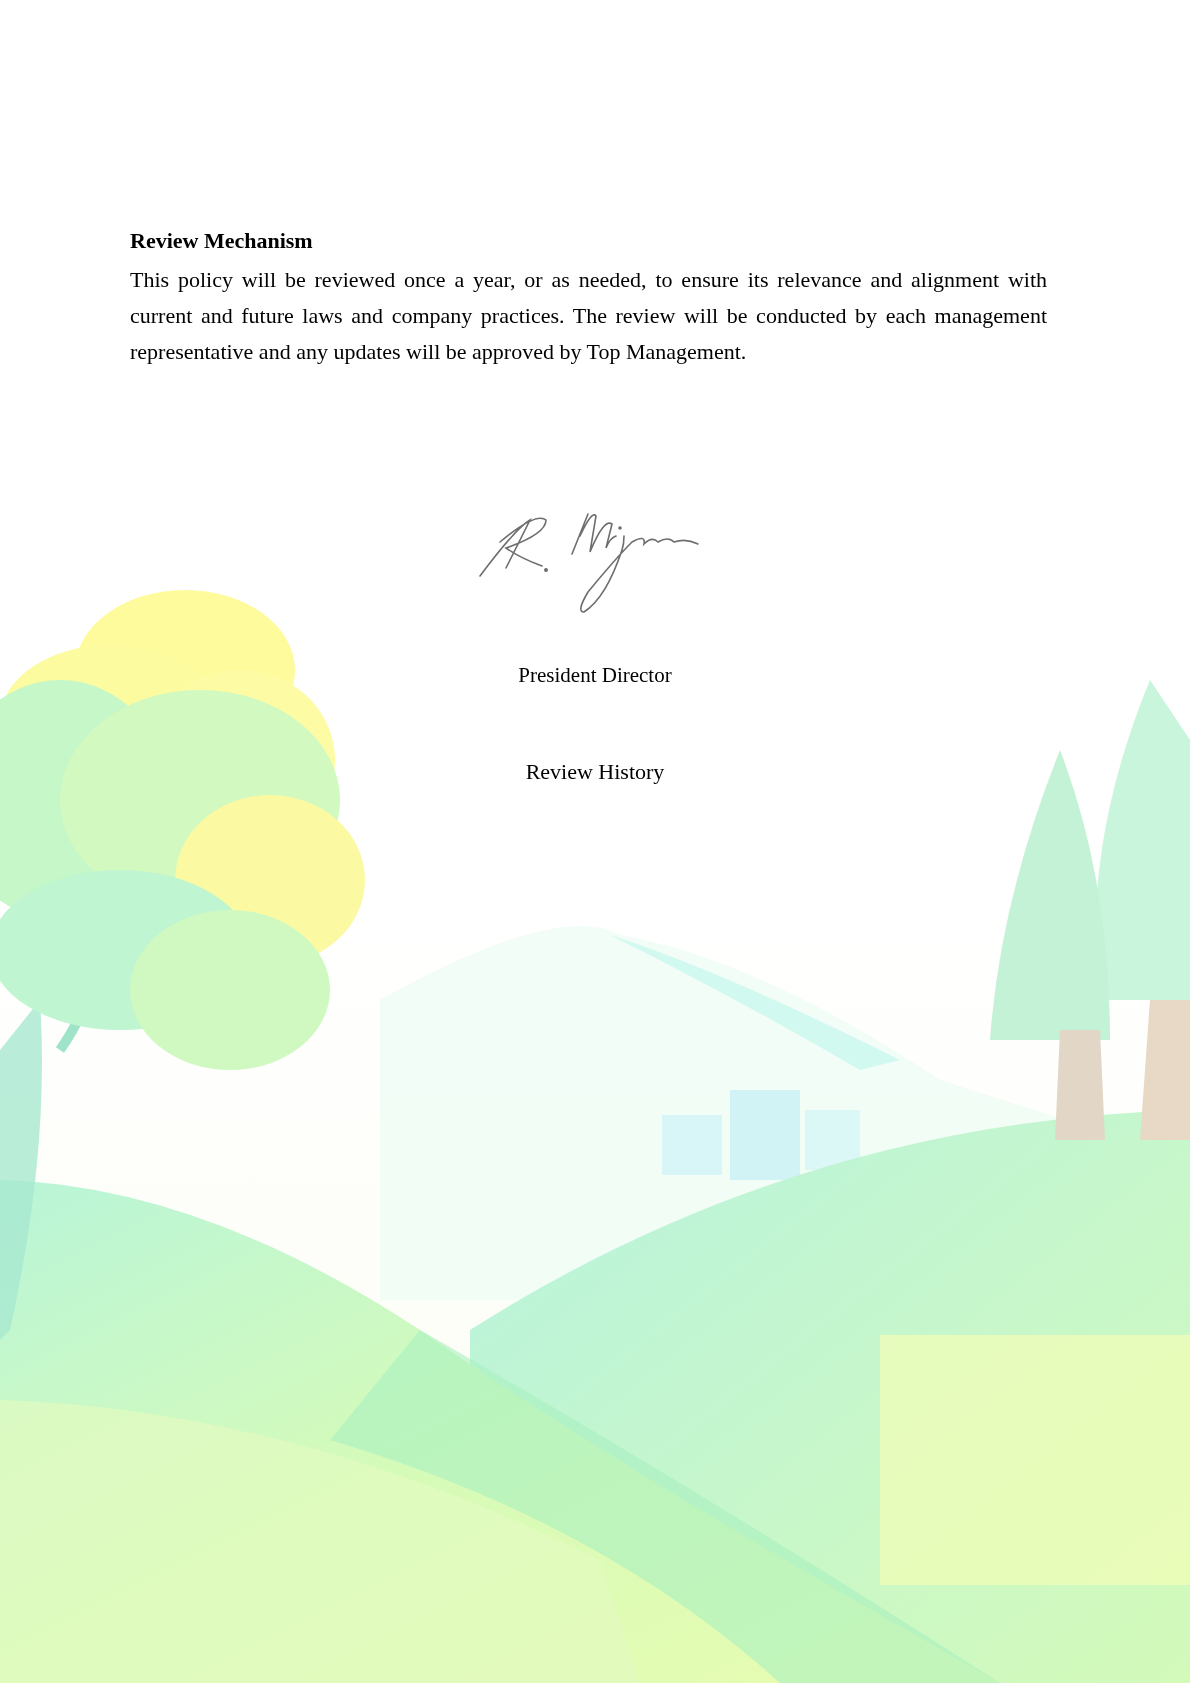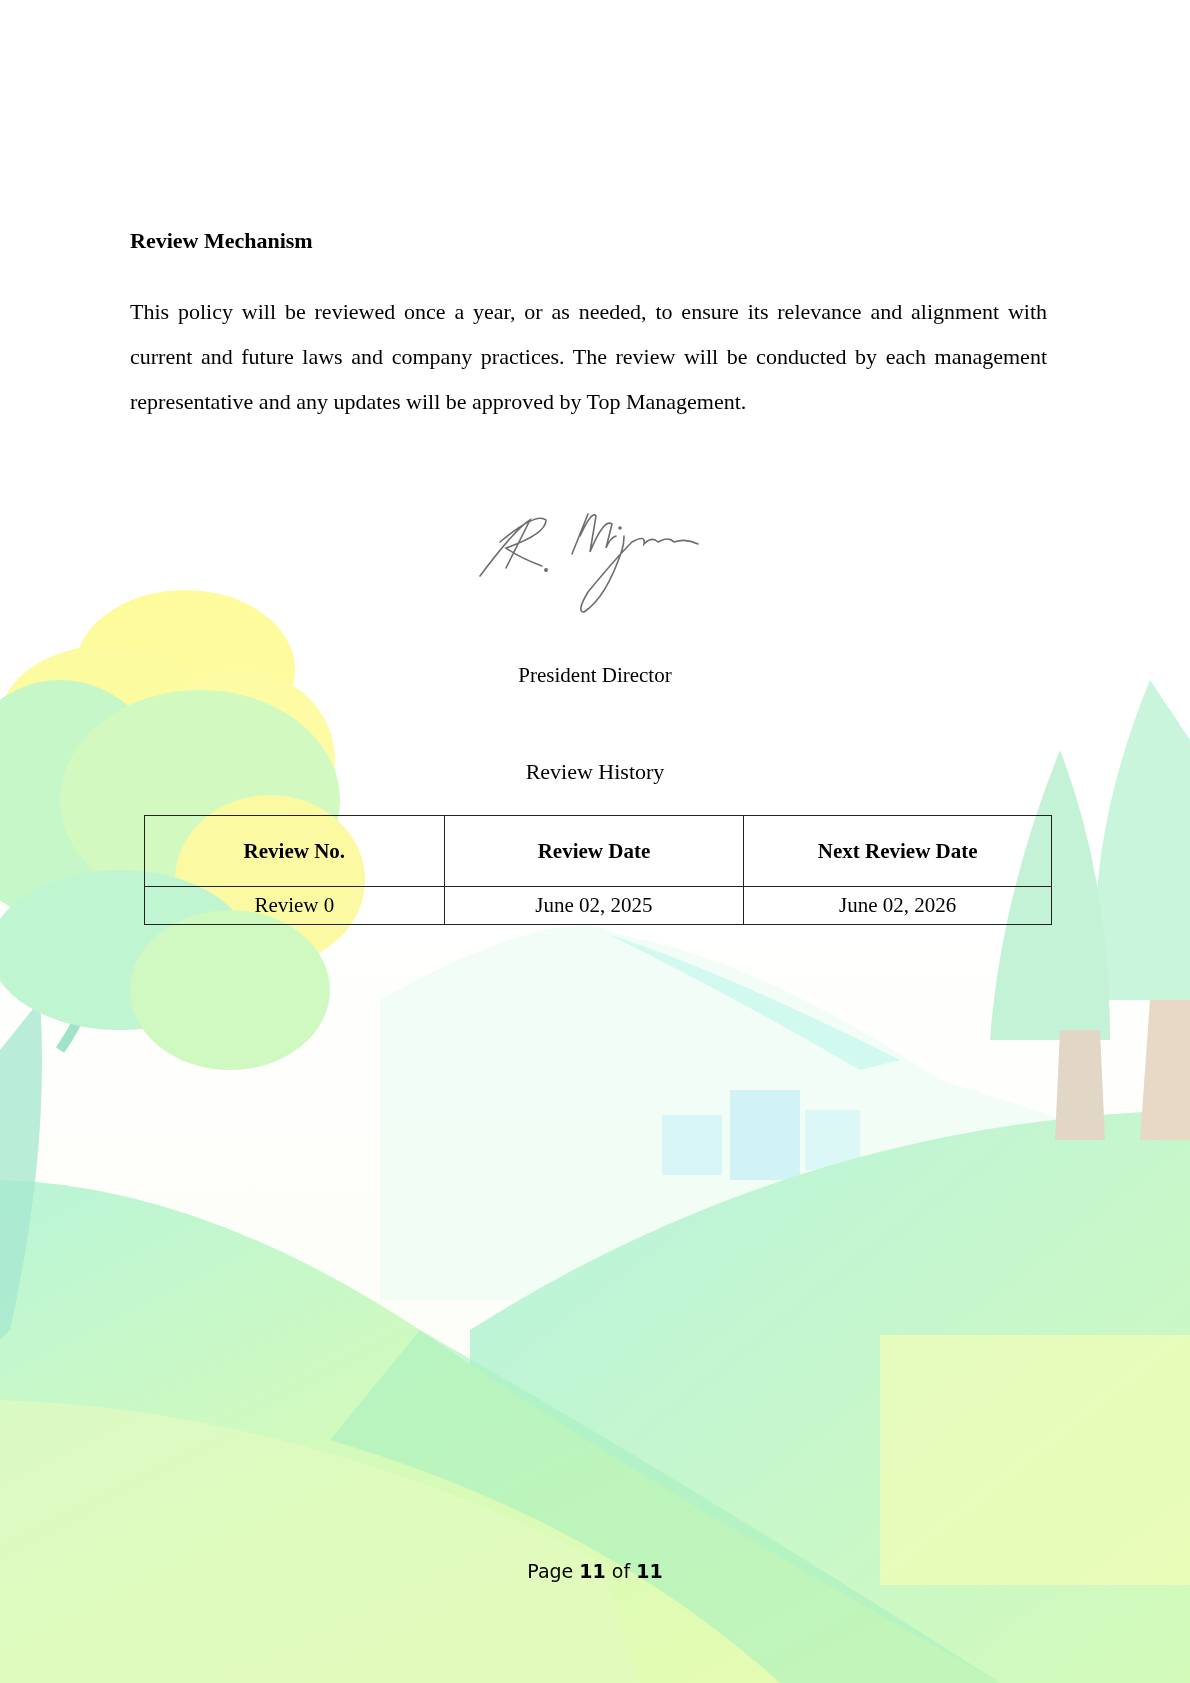--- a/index.html
+++ b/index.html
@@ -18,23 +18,22 @@
       font-family: "DejaVu Sans", sans-serif; font-size: 28px; letter-spacing: 4px;
       color: #3a3f45; font-weight: 300;
     }
 
     .section-title {
       position: absolute; left: 130px; top: 228px;
       font-size: 22px; font-weight: bold;
     }
     .paragraph {
       position: absolute; left: 130px; top: 262px; width: 917px;
-      font-size: 22px; line-height: 45px; text-align: justify;
+      font-size: 22px; line-height: 36px; text-align: justify;
       text-align-last: left;
-      margin-top: 27px;
     }
 
     .place-date {
       position: absolute; left: 0; width: 1190px; top: 463px;
       text-align: center; font-size: 21px;
     }
     .signature { position: absolute; left: 476px; top: 508px; width: 232px; height: 108px; }
     .signer-name {
       position: absolute; left: 0; width: 1190px; top: 625px;
       text-align: center; font-size: 21px; font-weight: bold; text-decoration: underline;
@@ -135,41 +134,14 @@
       <path d="M96 46 L 112 6 M 104 28 Q 116 2 120 8 L 114 44 Q 128 10 136 16 L 130 40 Q 134 30 140 28"></path>
       <path d="M148 28 Q 148 36 146 42 Q 130 90 108 104 Q 100 104 112 84 Q 140 50 156 34 Q 170 26 168 36 Q 176 28 182 34 Q 192 28 198 34 Q 210 30 222 36"></path>
       <circle cx="144" cy="20" r="1" fill="#6e6e6e"></circle>
     </g>
   </svg>
 
   <div class="signer-title">President Director</div>
 
   <div class="history-title">Review History</div>
 
-  <table class="history">
-    <colgroup>
-        <col class="c1">
-        <col class="c2">
-        <col class="c3">
-      </colgroup>
-    <thead>
-      <tr>
-        <th>Review No.</th>
-        <th>Review Date</th>
-        <th>Next Review Date</th>
-      </tr>
-    </thead>
-    <tbody>
-      <tr>
-        <td>Review 0</td>
-        <td>June 02, 2025</td>
-        <td>June 02, 2026</td>
-      </tr>
-    </tbody>
-  </table>
 
-  <div class="footer">
-    <span>Page</span>
-    <b>11</b>
-    <span>of</span>
-    <b>11</b>
-  </div>
 </div>
 
 </body></html>

